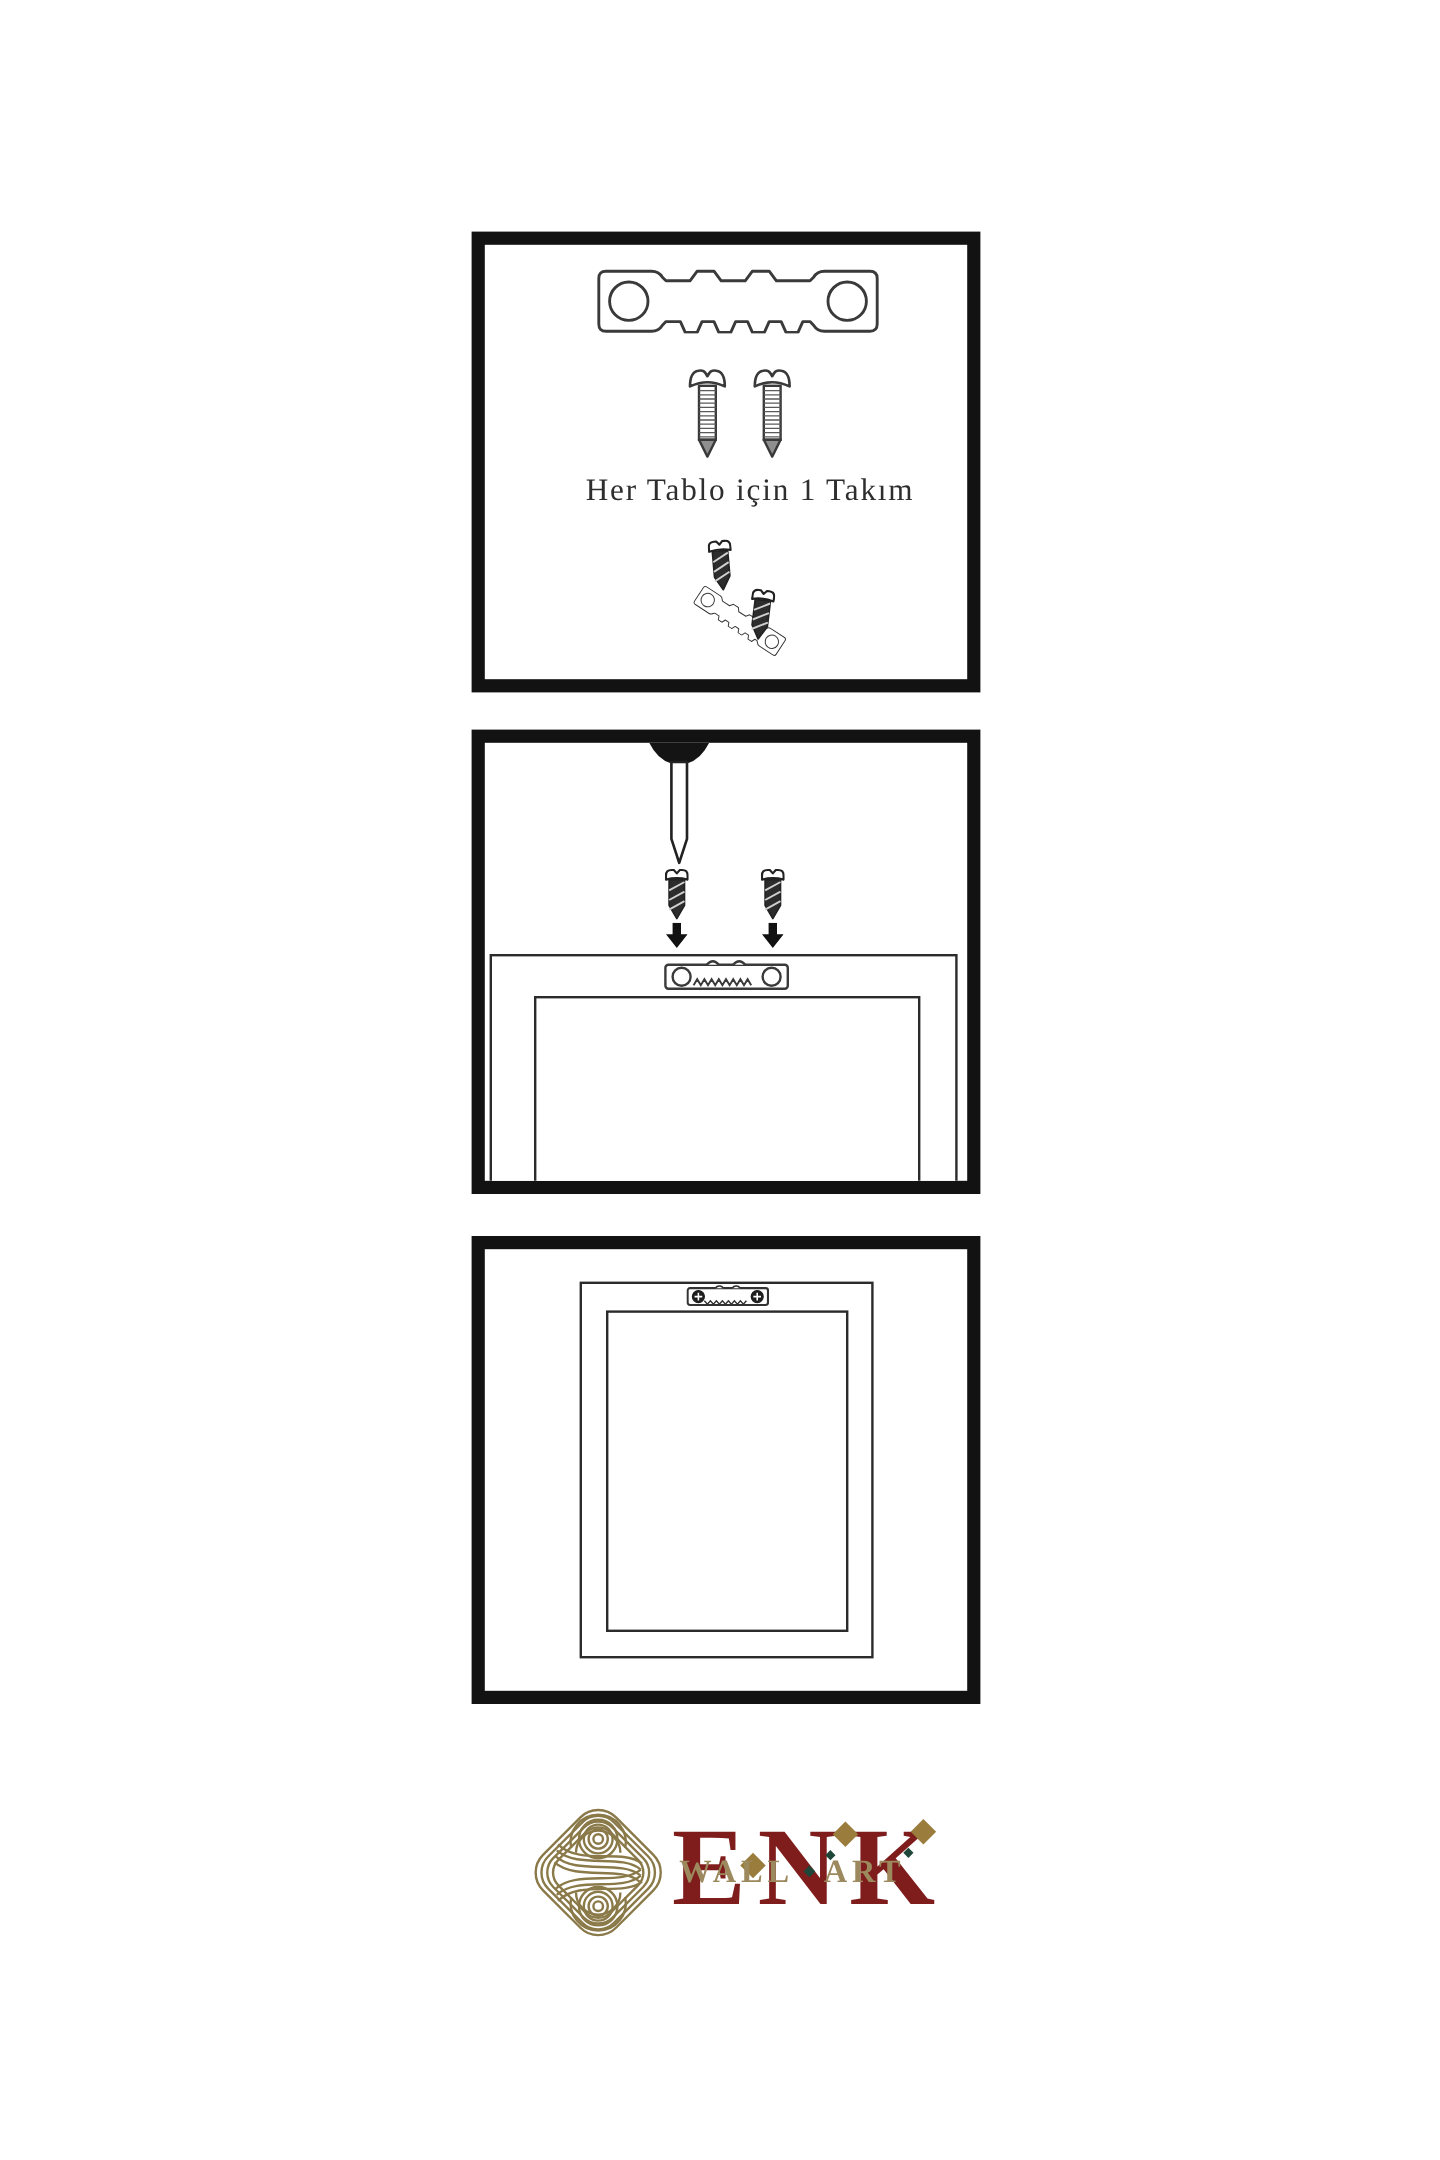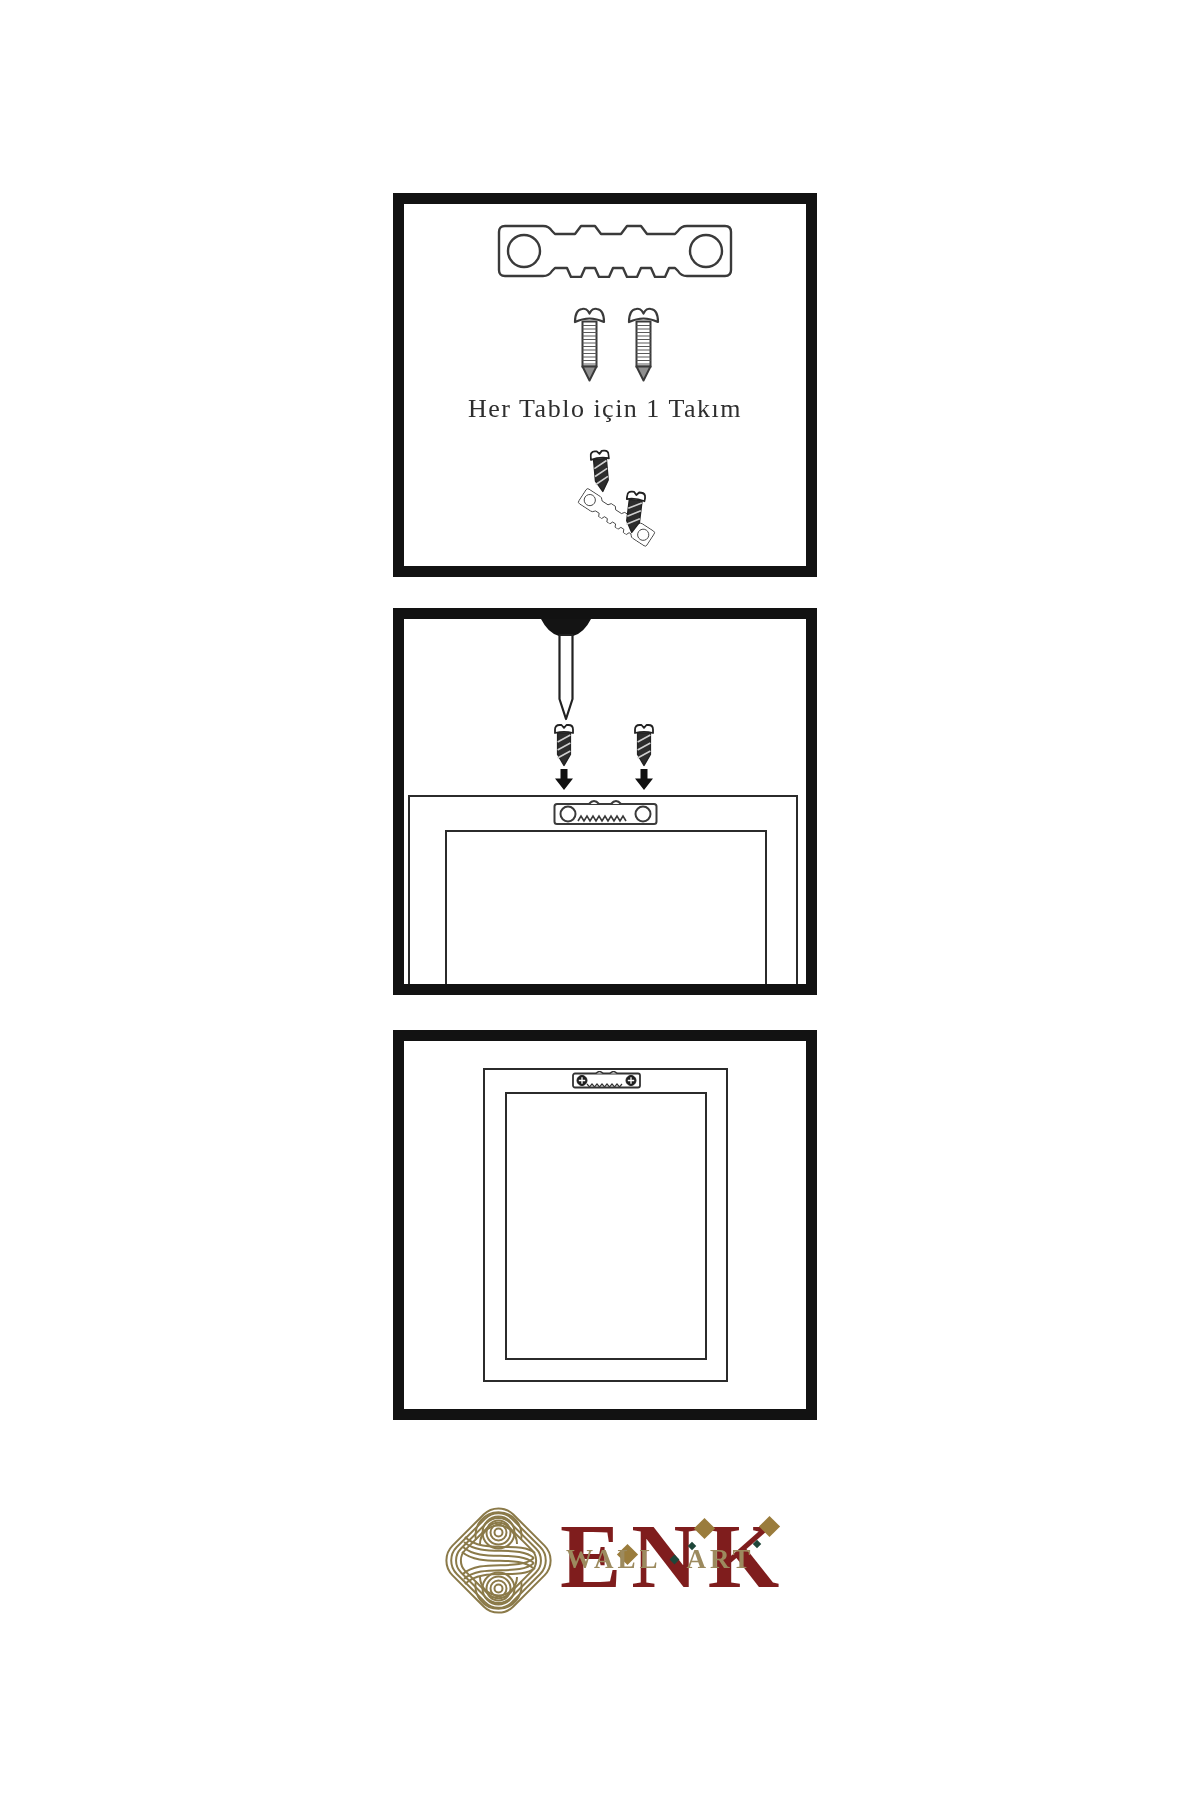--- a/index.html
+++ b/index.html
@@ -4,21 +4,21 @@
 <style>
   html,body{margin:0;padding:0;}
   body{background:#ffffff;font-family:"Liberation Serif", serif;}
   .canvas{position:relative;width:1200px;height:1800px;background:#ffffff;overflow:hidden;}
 
   .panel{position:absolute;left:393px;width:424px;background:#fff;
          border:11px solid #121212;box-sizing:border-box;}
   #panel1{top:193px;height:384px;}
   #panel2{top:608px;height:387px;overflow:hidden;}
   #panel3{top:1030px;height:390px;}
-  .panel .inner{position:relative;width:100%;height:100%;}
+  .panel .inner{position:relative;width:100%;height:100%;padding-left:40px;}
 
   .abs{position:absolute;}
 
   .caption{position:absolute;left:0;top:190px;width:100%;text-align:center;
            font-size:26px;letter-spacing:1.5px;color:#2e2e2e;}
 
   .frame-rect{position:absolute;box-sizing:border-box;border:2px solid #2b2b2b;background:#fff;}
 
   
   .brand-name{position:absolute;left:560px;top:1510px;width:240px;height:92px;

